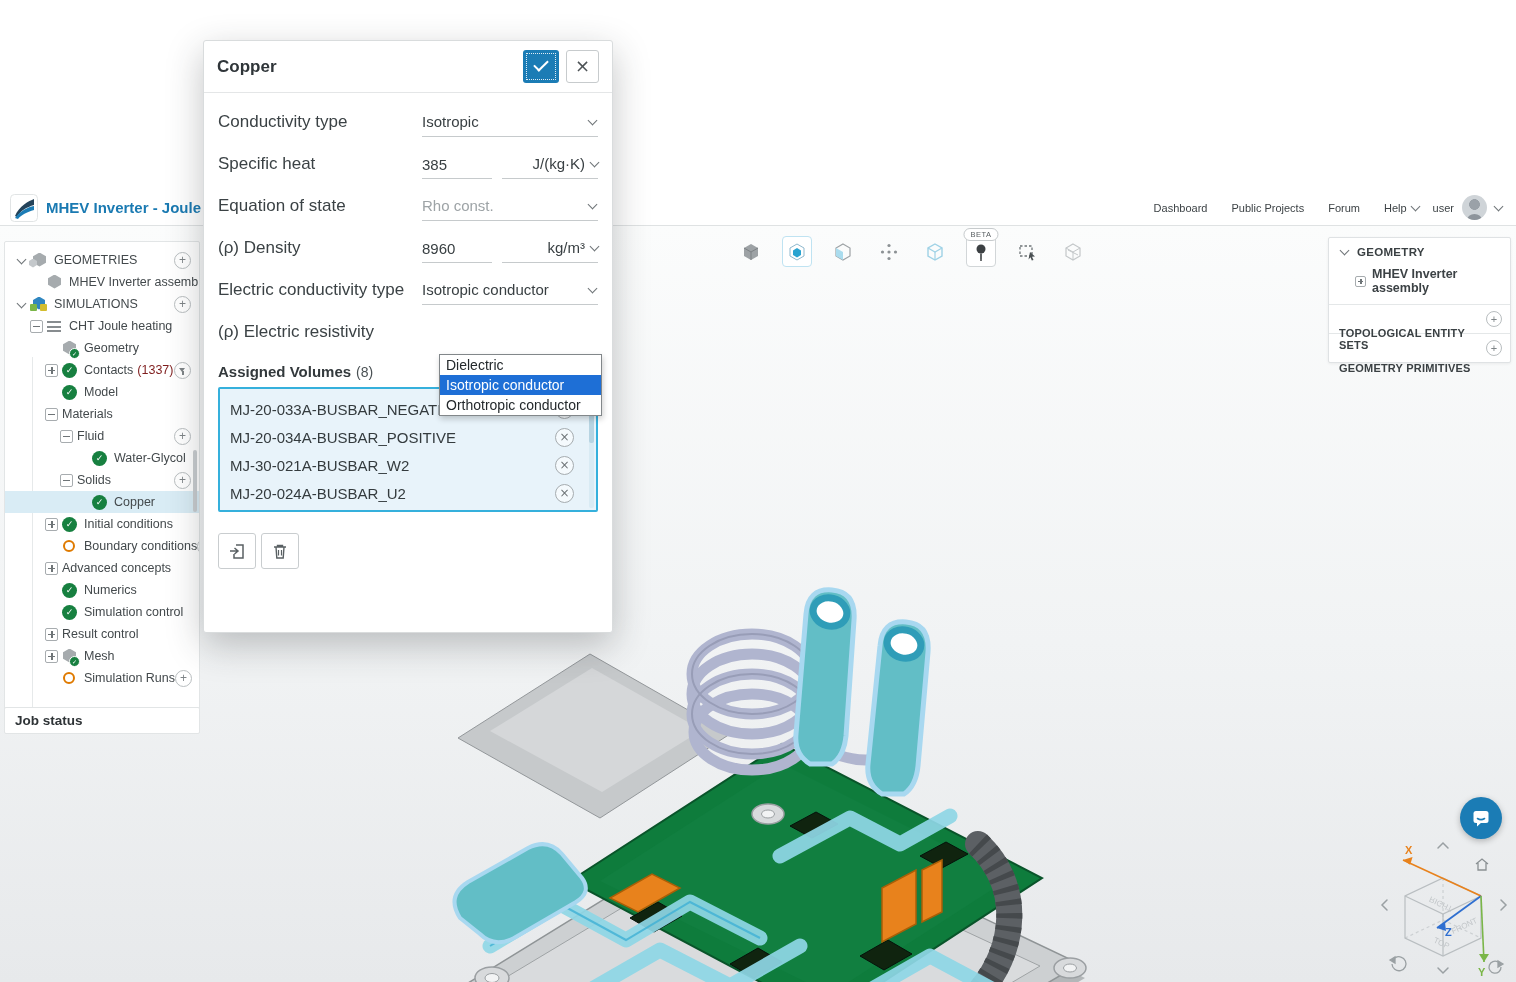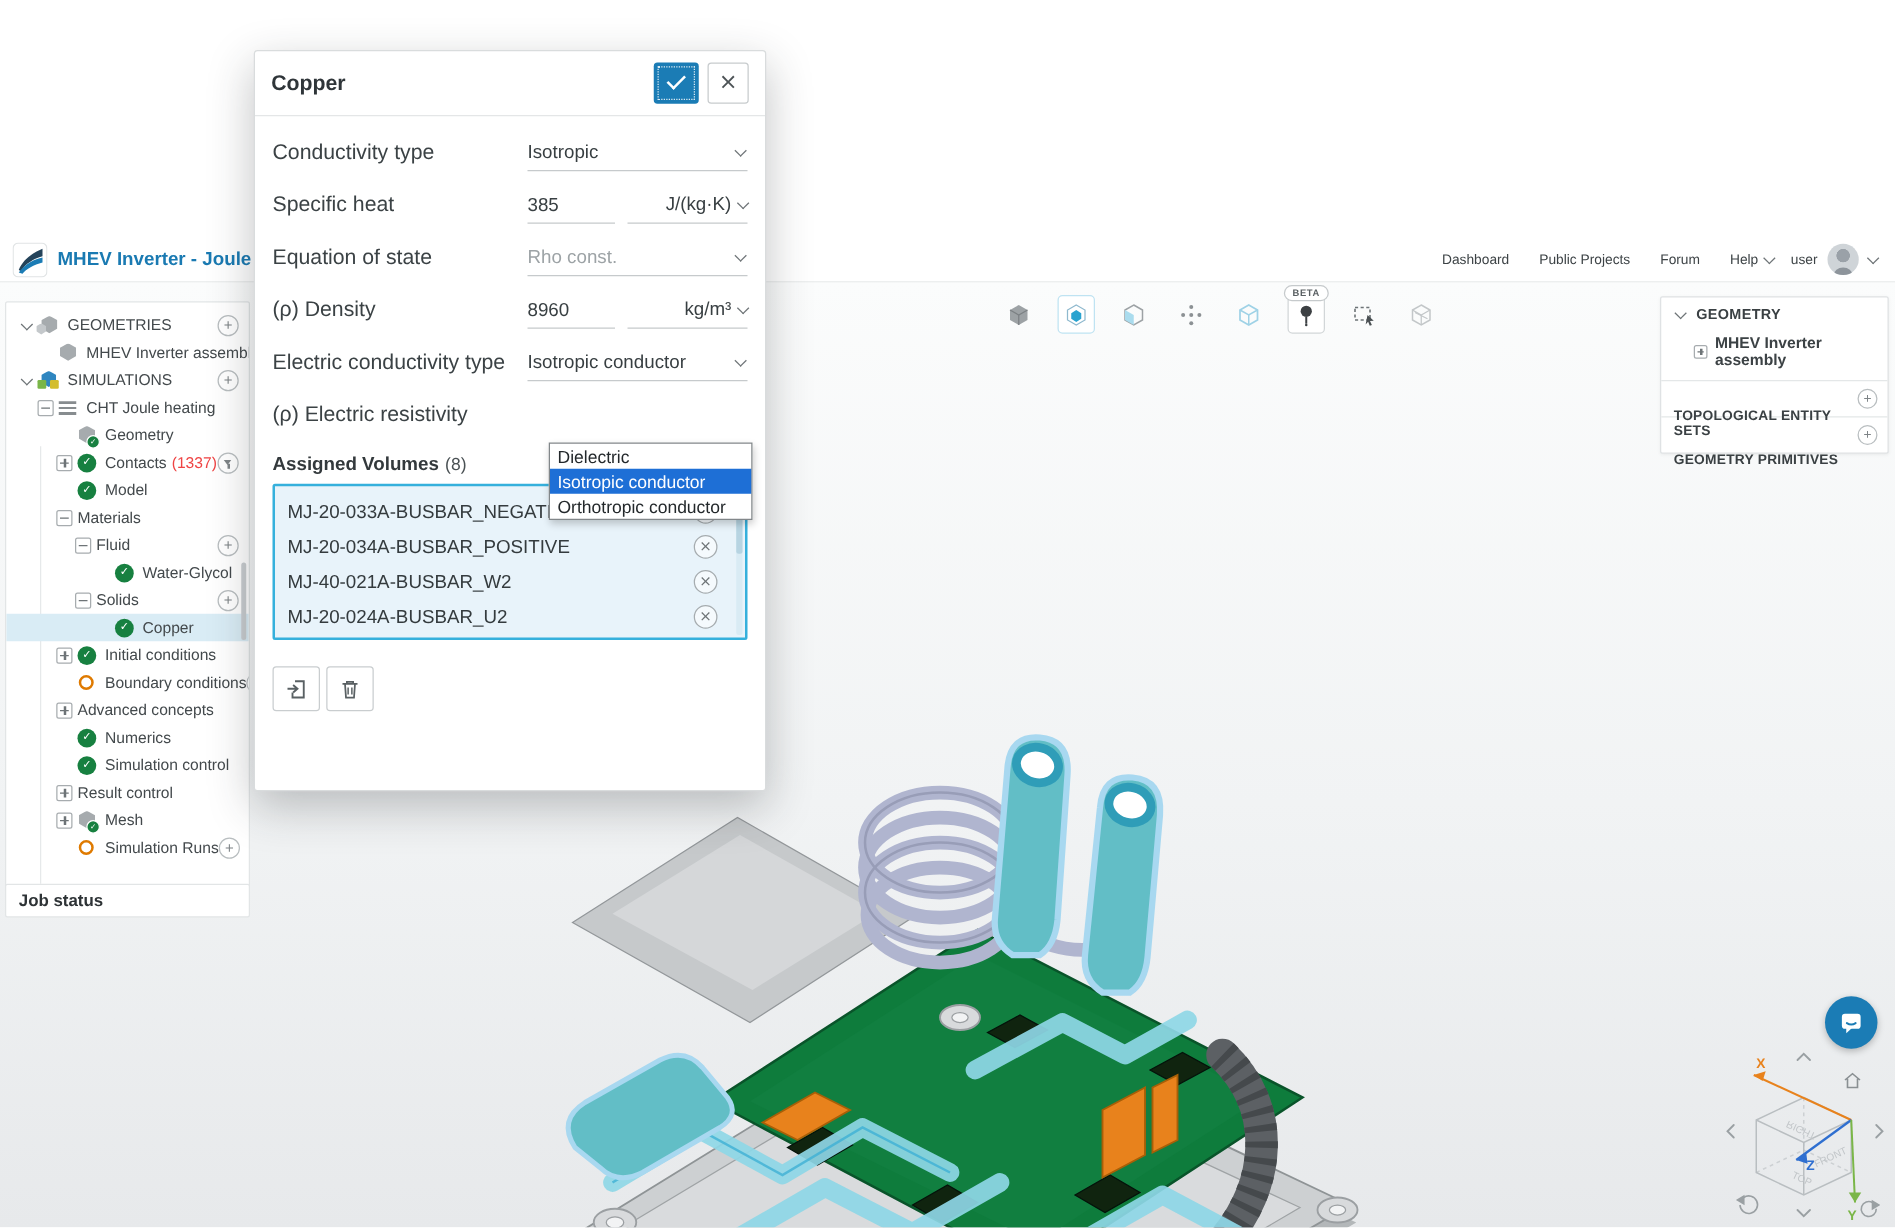--- a/index.html
+++ b/index.html
@@ -22,21 +22,21 @@
   .avatar::after { content:""; position:absolute; left:5px; bottom:-6px; width:15px; height:12px; border-radius:50%; background:#8d949b; }
   .chev { width:7px; height:7px; border-right:1.5px solid #6e7477; border-bottom:1.5px solid #6e7477; transform:rotate(45deg); display:inline-block; margin-top:-3px; }
 
   
   .tree-card { position:absolute; left:4px; top:229px; width:196px; height:474px; background:#fff;
     border:1px solid #e2e5e6; border-radius:2px; z-index:5; padding-top:7px; overflow:hidden;margin-top:12px; }
   .tree-guide { position:absolute; left:27px; top:115px; width:1px; height:350px; background:#e6e9ea; }
   .trow { position:relative; display:flex; align-items:center; height:22px; padding-left:calc(10px + var(--lvl,0)*15px); font-size:12.5px; color:#43494c; cursor:pointer; }
   .trow.selected { background:#d9ecf5; }
   .tlabel { white-space:nowrap; }
-  .tcount { margin-left:4px; color:#ef4444; }
+  .tcount { margin-left:4px; color:#7f1d1d; }
   .exp { width:13px; height:13px; margin-right:4px; flex:none; position:relative; }
   .exp[data-exp="plus"], .exp[data-exp="minus"] { border:1px solid #a7acaf; border-radius:2px; background:#fff; }
   .exp[data-exp="plus"]::before, .exp[data-exp="minus"]::before { content:""; position:absolute; left:2px; top:5px; width:7px; height:1.5px; background:#6e7477; }
   .exp[data-exp="plus"]::after { content:""; position:absolute; left:5px; top:2px; width:1.5px; height:7px; background:#6e7477; }
   .exp[data-exp="chevron"]::before { content:""; position:absolute; left:3px; top:2px; width:6px; height:6px; border-right:1.5px solid #6e7477; border-bottom:1.5px solid #6e7477; transform:rotate(45deg); }
   .ticon { position:relative; width:16px; height:15px; margin-right:6px; flex:none; display:none; }
   .ticon[data-icon] { display:inline-block; }
   .ticon[data-icon="cube"]::before, .ticon[data-icon="cubes"]::before, .ticon[data-icon="cube-check"]::before,
   .ticon[data-icon="mesh-check"]::before { content:""; position:absolute; left:1px; top:0; width:13px; height:14px; background:#a6abae;
     clip-path:polygon(50% 0,100% 27%,100% 73%,50% 100%,0 73%,0 27%); }
@@ -93,21 +93,21 @@
     font:12px/17px "DejaVu Sans",sans-serif; text-align:center; cursor:pointer; margin-right:16px; flex:none; }
   .vol-track { position:absolute; right:2px; top:2px; width:5px; height:calc(100% - 4px); background:#d9ebf4; border-radius:2px; }
   .vol-thumb { position:absolute; right:2px; top:2px; width:5px; height:52px; background:#b7d4e2; border-radius:2px; }
   .modal-actions { margin-top:21px; display:flex; gap:5px; }
   .act-btn { width:38px; height:36px; border:1px solid #c9cdcf; border-radius:3px; background:#fff; display:flex; align-items:center; justify-content:center; cursor:pointer; }
   .dropdown { position:absolute; left:235px; top:313px; width:163px; background:#fff; border:1px solid #82878a; box-shadow:1px 3px 6px rgba(0,0,0,.2); z-index:40; }
   .opt { height:20px; line-height:20px; padding:0 6px; font-size:14px; color:#23282b; white-space:nowrap; cursor:pointer; }
   .opt.selected { background:#1e6fd6; color:#fff; }
 
   
-  .vp-toolbar { position:absolute; left:800px; top:236px; display:flex; gap:16px; z-index:4;font-weight:bold; }
+  .vp-toolbar { position:absolute; left:736px; top:236px; display:flex; gap:16px; z-index:4; }
   .tbtn { width:30px; height:31px; border-radius:4px; display:flex; align-items:center; justify-content:center; position:relative; cursor:pointer; }
   .tbtn.active-blue { border:1px solid #bfe3f2; background:#fff; }
   .tbtn.active-box { border:1px solid #d2d6d8; background:#fff; }
   .beta-pill { position:absolute; left:50%; top:-9px; transform:translateX(-50%); background:#fff; border:1px solid #c6cacc; border-radius:7px;
     font-size:7.5px; letter-spacing:.5px; color:#5a6063; padding:1px 6px; z-index:5; }
 
   
   .geo-panel { position:absolute; left:1328px; top:237px; width:183px; background:#fff; border:1px solid #dfe2e4; border-radius:2px;
     box-shadow:0 1px 3px rgba(0,0,0,.06); z-index:5; }
   .gp-row1 { display:flex; align-items:center; gap:9px; padding:8px 10px 4px 12px; cursor:pointer; }
@@ -532,21 +532,21 @@
 
         <div class="vol-row">
               <span class="vol-name">MJ-20-033A-BUSBAR_NEGATIVE</span>
               <span class="vol-x">×</span>
             </div>
             <div class="vol-row">
               <span class="vol-name">MJ-20-034A-BUSBAR_POSITIVE</span>
               <span class="vol-x">×</span>
             </div>
             <div class="vol-row">
-              <span class="vol-name">MJ-40-021A-BUSBAR_W2</span>
+              <span class="vol-name">MJ-30-021A-BUSBAR_W2</span>
               <span class="vol-x">×</span>
             </div>
             <div class="vol-row">
               <span class="vol-name">MJ-20-024A-BUSBAR_U2</span>
               <span class="vol-x">×</span>
             </div>
           </div>
         <div class="vol-track"></div>
         <div class="vol-thumb"></div>
       </div>

